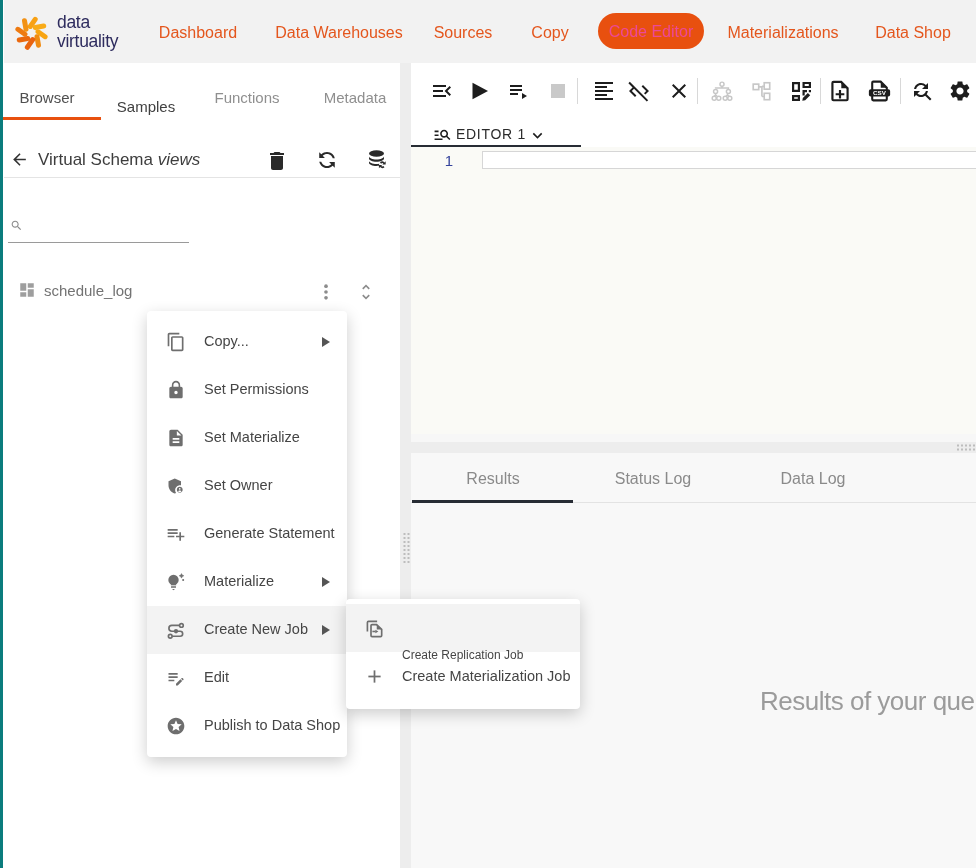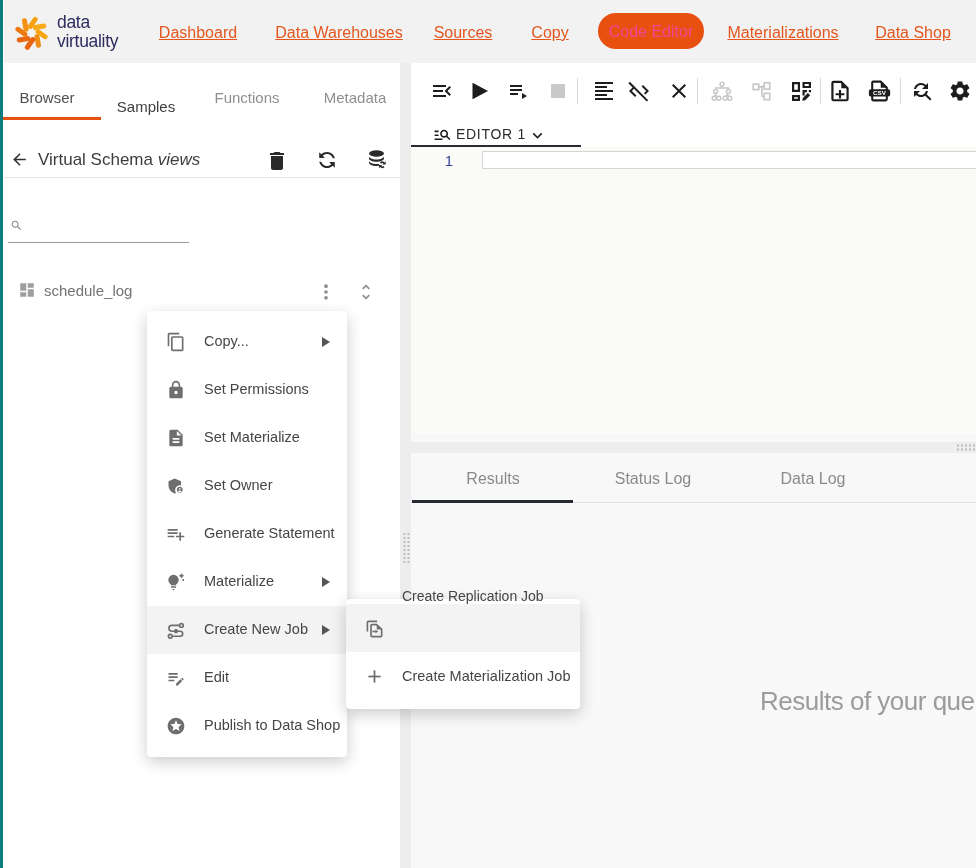--- a/index.html
+++ b/index.html
@@ -1,21 +1,21 @@
 <!DOCTYPE html>
 <html><head>
 <meta charset="utf-8">
 <style>
   * { margin:0; padding:0; box-sizing:border-box; }
   html,body { width:976px; height:868px; overflow:hidden; background:#fff;
     font-family:"Liberation Sans", sans-serif; }
   #app { position:relative; width:976px; height:868px; overflow:hidden; }
   .abs { position:absolute; }
   .ctr { transform:translateX(-50%); white-space:nowrap; }
-  .nav { color:#e4561d; font-size:16px; top:24px;text-decoration:underline; }
+  .nav { color:#e4561d; font-size:16px; top:24px; }
 </style>
 </head>
 <body>
 <div id="app">
 
   <div class="abs" style="left:0;top:0;width:2.5px;height:868px;background:#0b7c7d"></div>
 
   <div class="abs" style="left:4px;top:0;width:972px;height:63px;background:#f2f2f2"></div>
 
   <svg class="abs" style="left:12px;top:11px" width="40" height="44" viewBox="0 0 40 44">
@@ -290,19 +290,19 @@
 
   <div class="abs" style="left:346px;top:599px;width:234px;height:110px;background:#fff;border-radius:4px;box-shadow:0 5px 16px rgba(0,0,0,0.2)"></div>
   <div class="abs" style="left:346px;top:604px;width:234px;height:48px;background:#f3f3f3"></div>
   <svg class="abs" style="left:364px;top:618px" width="21" height="21" viewBox="0 0 24 24" fill="none" stroke="#6e6e6e" stroke-width="1.9">
       <path d="M3.9 15.5V5a1.2 1.2 0 0 1 1.2-1.2H15"></path>
       <path d="M14.4 7.5H9.2A1.2 1.2 0 0 0 8 8.7V20a1.2 1.2 0 0 0 1.2 1.2H19a1.2 1.2 0 0 0 1.2-1.2v-7z"></path>
       <path d="M14.6 7.3l5.8 5.8h-5.8z" fill="#6e6e6e" stroke="none"></path>
       <path d="M9.6 15.4h3.6" stroke-width="1.8"></path>
       <path d="M13 13.5l3.4 1.9-3.4 1.9z" fill="#6e6e6e" stroke="none"></path>
     </svg>
-  <div class="abs" style="left:402px;top:588px;font-size:14px;color:#454545">Create Replication Job</div>
+  <div class="abs" style="left:402px;top:648px;font-size:12px;color:#454545">Create Replication Job</div>
   <svg class="abs" style="left:364px;top:666px" width="21" height="21" viewBox="0 0 24 24" fill="#6e6e6e">
       <path d="M11 5h2v14h-2z"></path>
       <path d="M5 11h14v2H5z"></path>
     </svg>
   <div class="abs" style="left:402px;top:668px;font-size:14.5px;color:#454545">Create Materialization Job</div>
 </div>
 
 </body></html>

